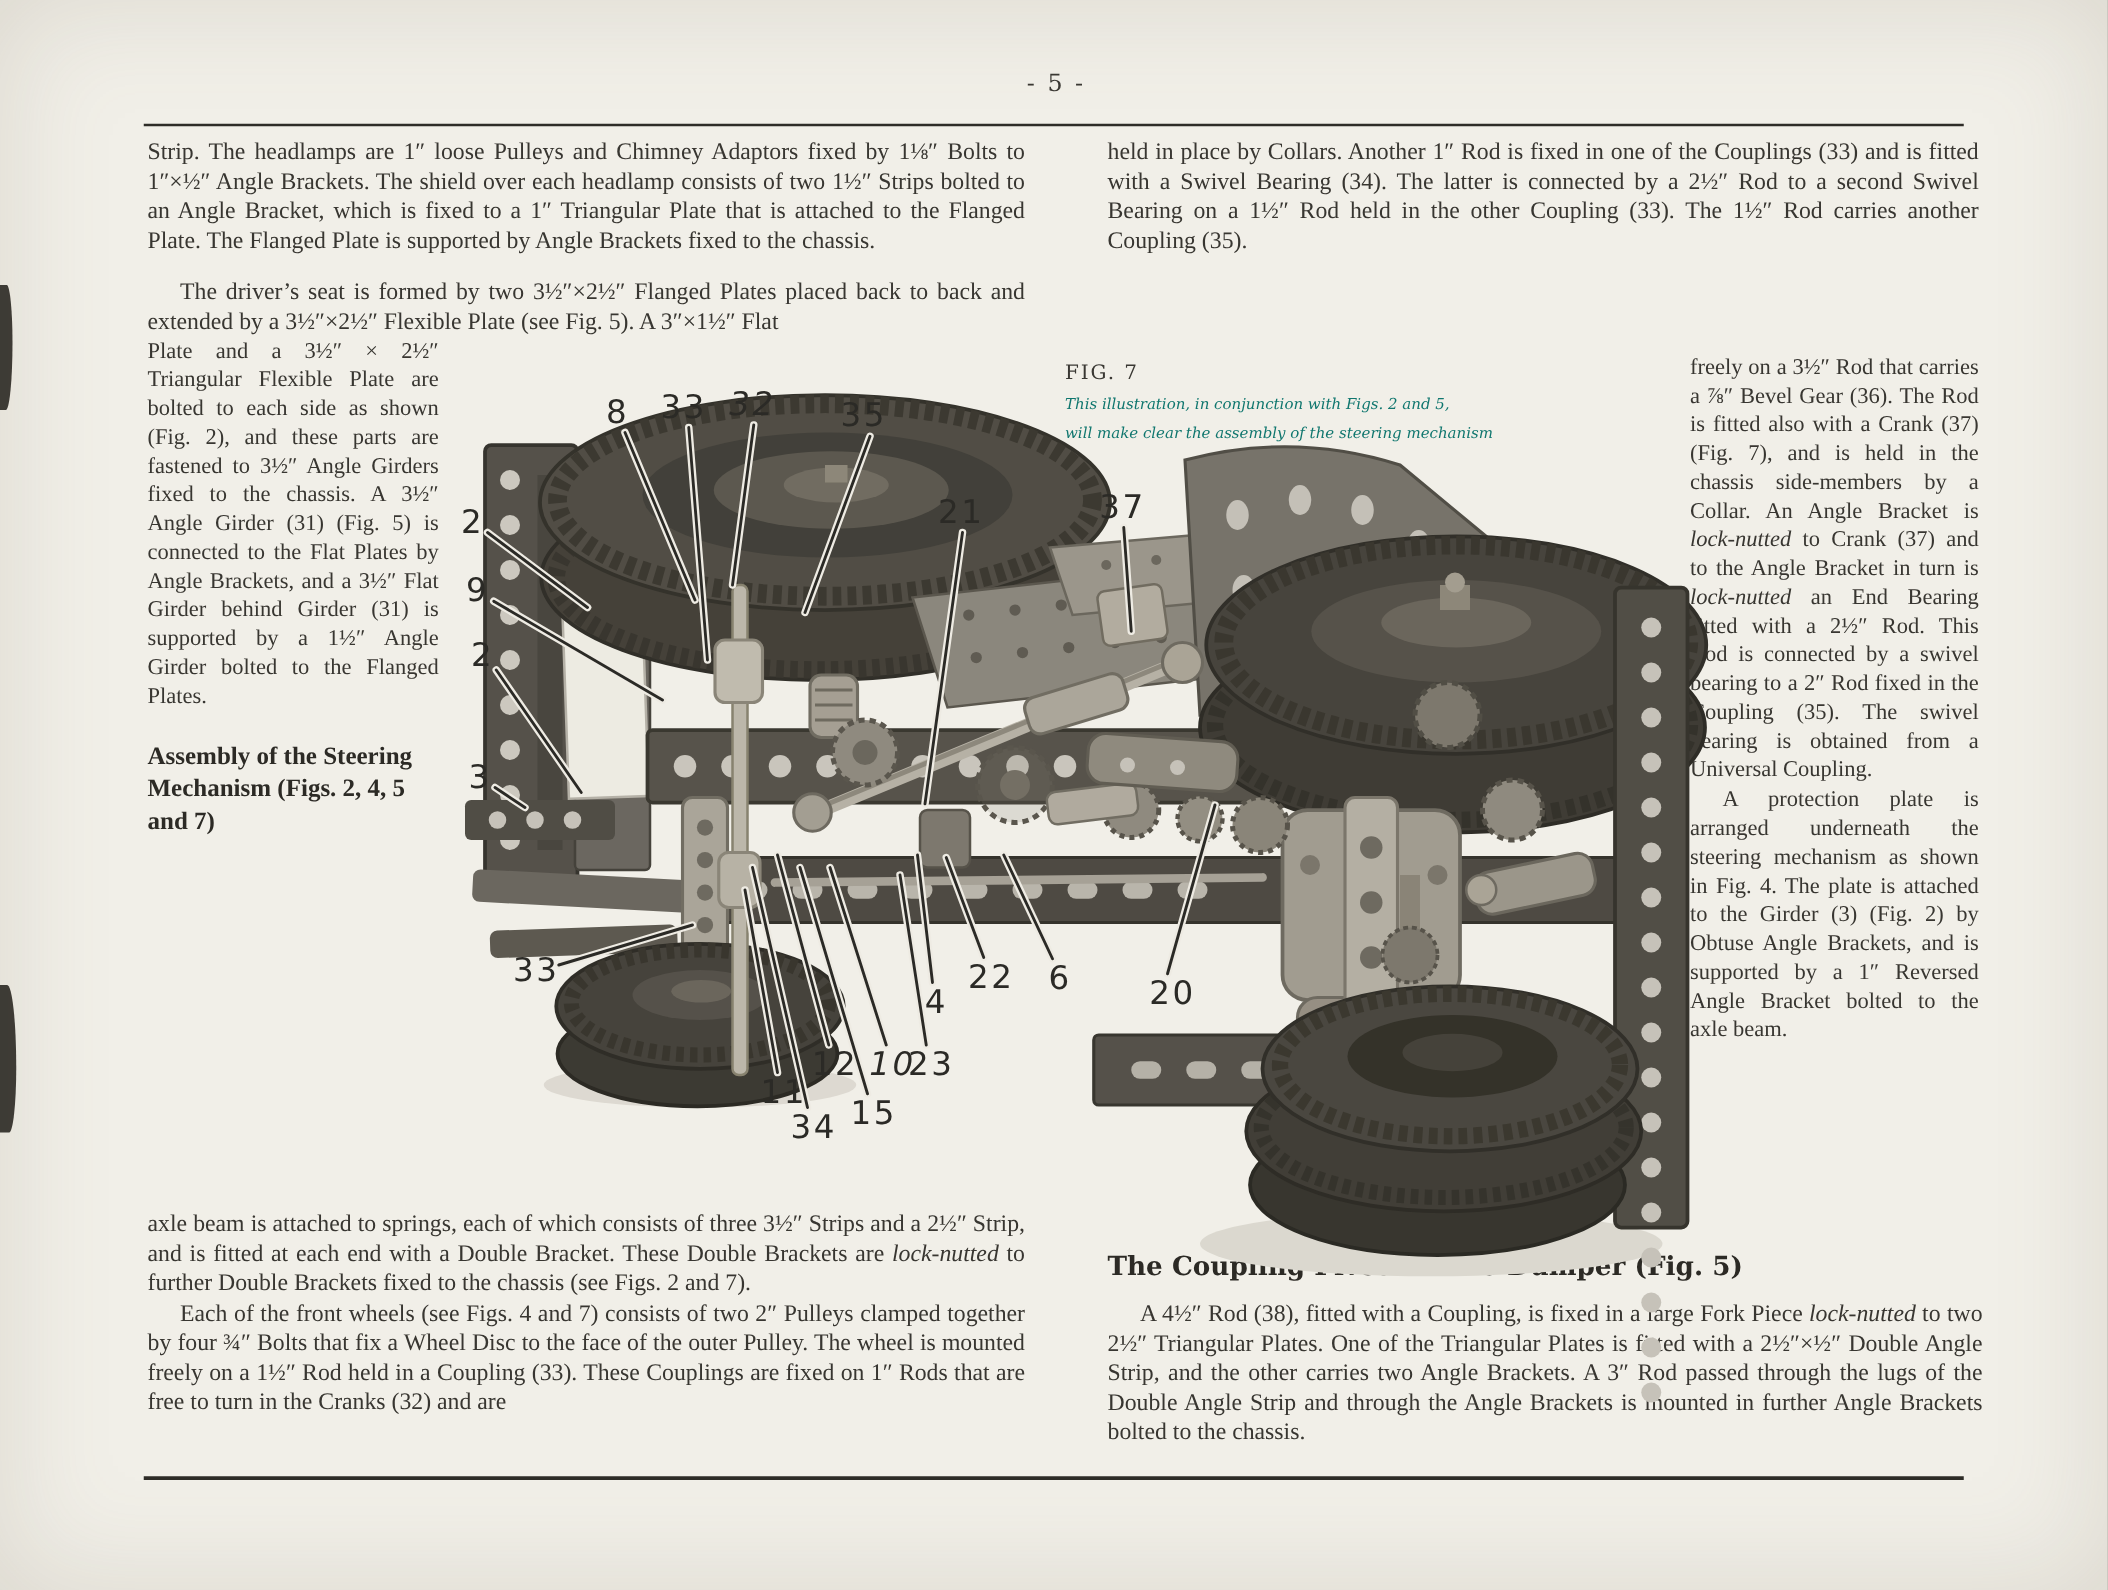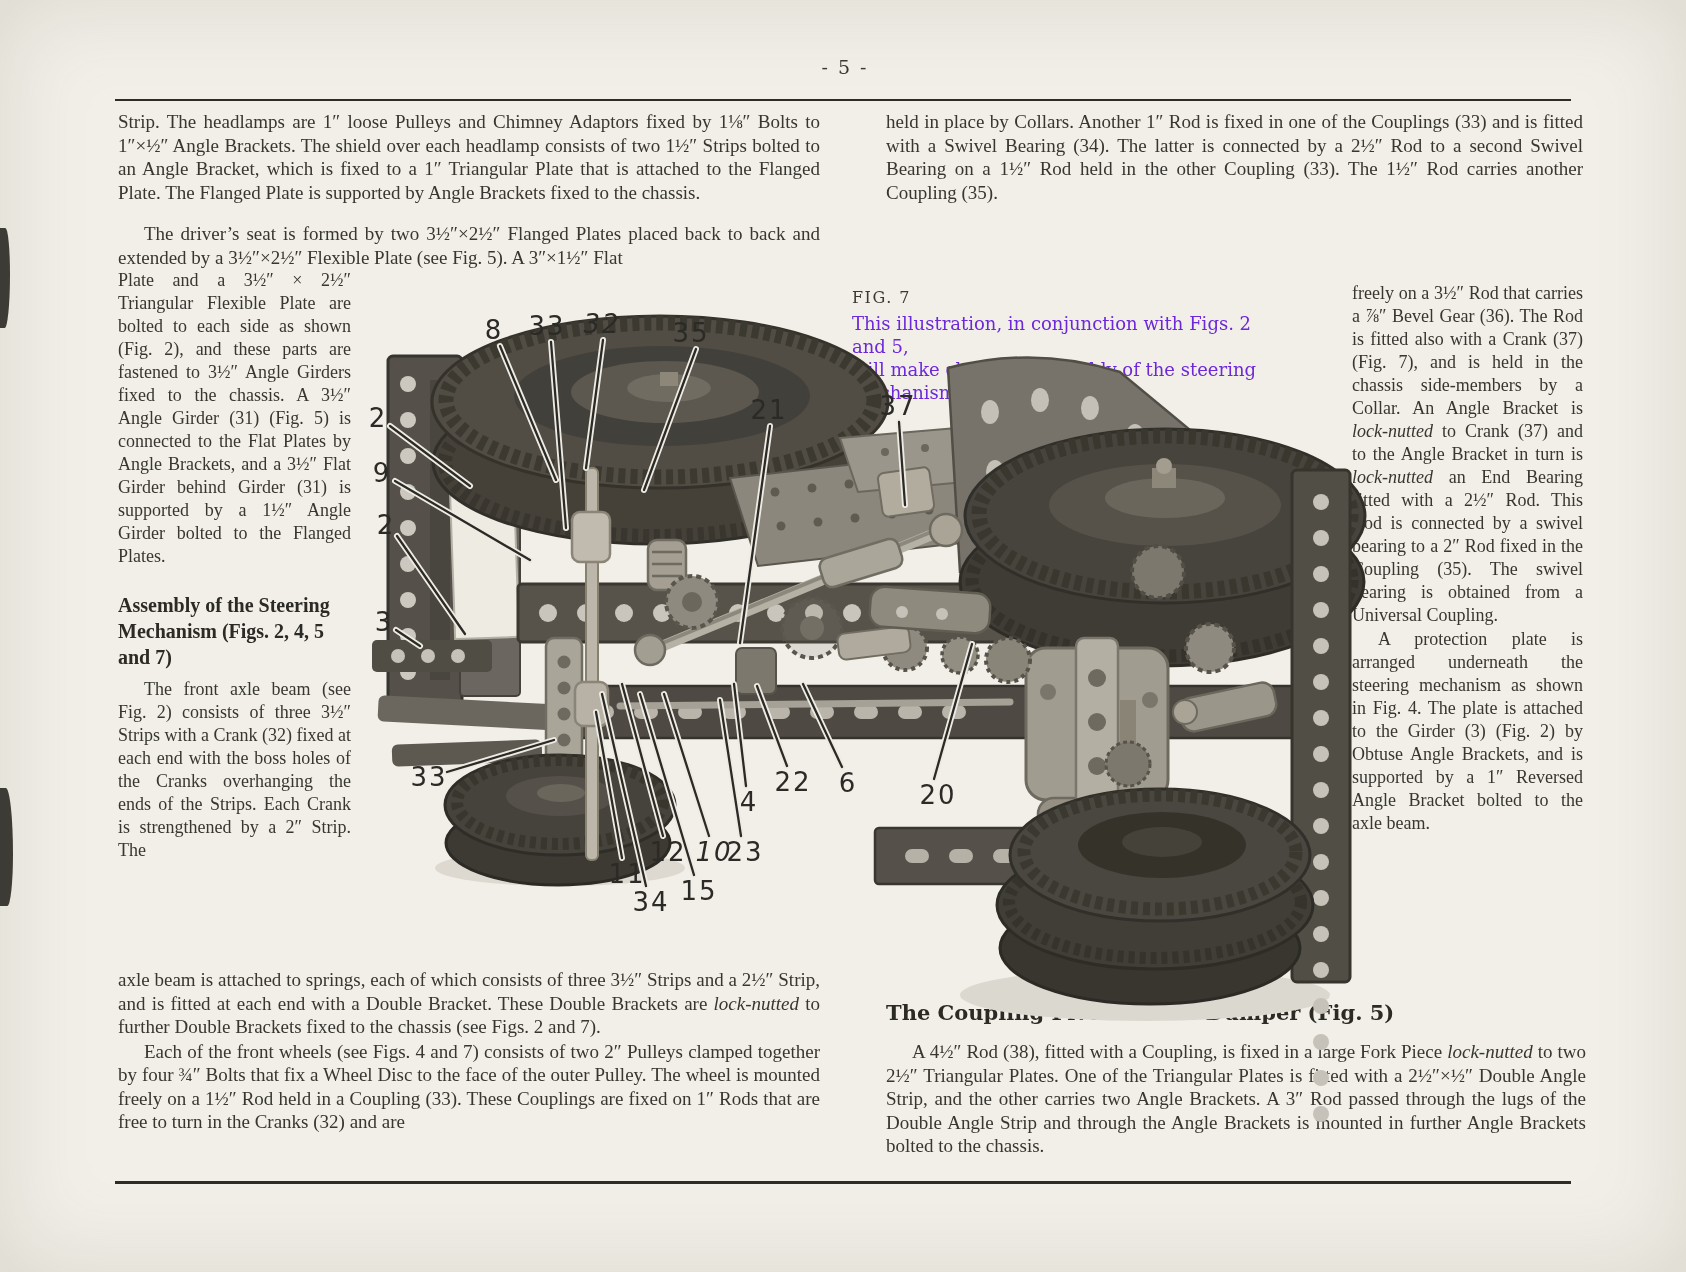--- a/index.html
+++ b/index.html
@@ -22,21 +22,21 @@
   .narrow{font-size:18px;line-height:23px;}
   .tb p{margin:0;}
   .tb p.ind{text-indent:26px;}
   .tb p + p{margin-top:1px;}
   h3.subhead{font-size:20px;line-height:26px;margin:24px 0 8px 0;color:#2c2a25;
     font-weight:bold;text-align:left;}
   h3.subhead2{position:absolute;font-size:21px;margin:0;color:#2c2a25;font-weight:bold;}
   em{font-style:italic;}
   .figcap{position:absolute;left:852px;top:288px;width:424px;}
   .figcap .figno{font-size:16px;letter-spacing:1.5px;color:#3a3833;margin-bottom:5px;}
-  .figcap .cap{font-size:18px;line-height:23px;color:#6d28d9;}
+  .figcap .cap{font-style:italic;font-size:12px;line-height:23px;color:#0f766e;}
   .callout-num{position:absolute;transform:translate(-50%,-50%);
     font-family:"DejaVu Sans", sans-serif;font-size:26px;color:#2b2a26;
     letter-spacing:2px;white-space:nowrap;}
   svg.overlay{position:absolute;left:0;top:0;pointer-events:none;}
   line.leader-halo{stroke:#eeebe3;stroke-width:6;stroke-linecap:round;}
   line.leader{stroke:#2b2a26;stroke-width:2.3;stroke-linecap:round;}
   .bindmark{position:absolute;left:0;background:#26231e;opacity:.88;}
   .bindmark.m1{top:228px;width:10px;height:100px;border-radius:0 60% 70% 0;}
   .bindmark.m2{top:788px;width:13px;height:118px;border-radius:0 70% 55% 0;}
 </style>
@@ -54,21 +54,20 @@
 
   <div class="tb wide" style="left:118px;top:110px;width:702px;">
     <p>Strip. The headlamps are 1″ loose Pulleys and Chimney Adaptors fixed by 1⅛″ Bolts to 1″×½″ Angle Brackets. The shield over each headlamp consists of two 1½″ Strips bolted to an Angle Bracket, which is fixed to a 1″ Triangular Plate that is attached to the Flanged Plate. The Flanged Plate is supported by Angle Brackets fixed to the chassis.</p>
   </div>
   <div class="tb wide" style="left:118px;top:222px;width:702px;">
     <p class="ind">The driver’s seat is formed by two 3½″×2½″ Flanged Plates placed back to back and extended by a 3½″×2½″ Flexible Plate (see Fig. 5). A 3″×1½″ Flat</p>
   </div>
   <div class="tb narrow" style="left:118px;top:269px;width:233px;">
     <p>Plate and a 3½″ × 2½″ Triangular Flexible Plate are bolted to each side as shown (Fig. 2), and these parts are fastened to 3½″ Angle Girders fixed to the chassis. A 3½″ Angle Girder (31) (Fig. 5) is connected to the Flat Plates by Angle Brackets, and a 3½″ Flat Girder behind Girder (31) is supported by a 1½″ Angle Girder bolted to the Flanged Plates.</p>
     <h3 class="subhead">Assembly of the Steering Mechanism (Figs. 2, 4, 5 and 7)</h3>
-    <p class="ind">The front axle beam (see Fig. 2) consists of three 3½″ Strips with a Crank (32) fixed at each end with the boss holes of the Cranks overhanging the ends of the Strips. Each Crank is strengthened by a 2″ Strip. The</p>
   </div>
   <div class="tb wide" style="left:118px;top:968px;width:702px;">
     <p><span>axle beam is attached to springs, each of which consists of three 3½″ Strips and a 2½″ Strip, and is fitted at each end with a Double Bracket. These Double Brackets are </span><em>lock-nutted</em><span> to further Double Brackets fixed to the chassis (see Figs. 2 and 7).</span></p>
     <p class="ind">Each of the front wheels (see Figs. 4 and 7) consists of two 2″ Pulleys clamped together by four ¾″ Bolts that fix a Wheel Disc to the face of the outer Pulley. The wheel is mounted freely on a 1½″ Rod held in a Coupling (33). These Couplings are fixed on 1″ Rods that are free to turn in the Cranks (32) and are</p>
   </div>
 
   <div class="tb wide" style="left:886px;top:110px;width:697px;">
     <p>held in place by Collars. Another 1″ Rod is fixed in one of the Couplings (33) and is fitted with a Swivel Bearing (34). The latter is connected by a 2½″ Rod to a second Swivel Bearing on a 1½″ Rod held in the other Coupling (33). The 1½″ Rod carries another Coupling (35).</p>
   </div>
 

